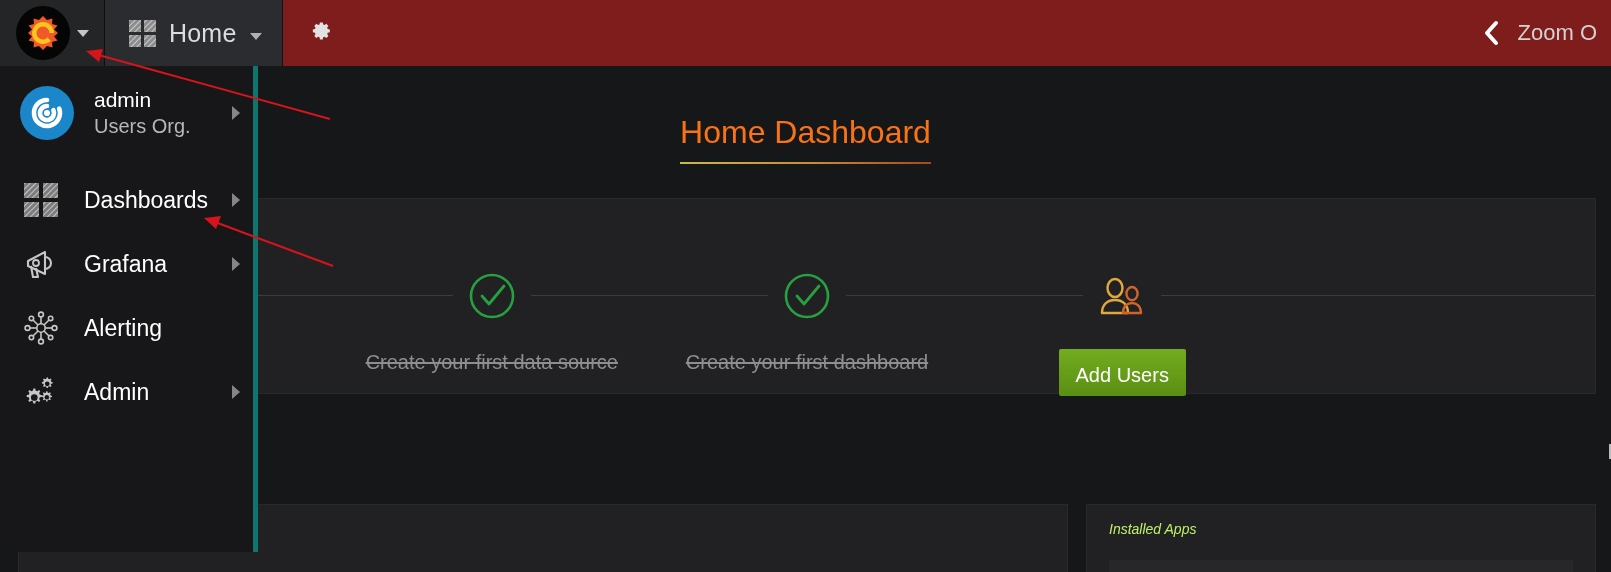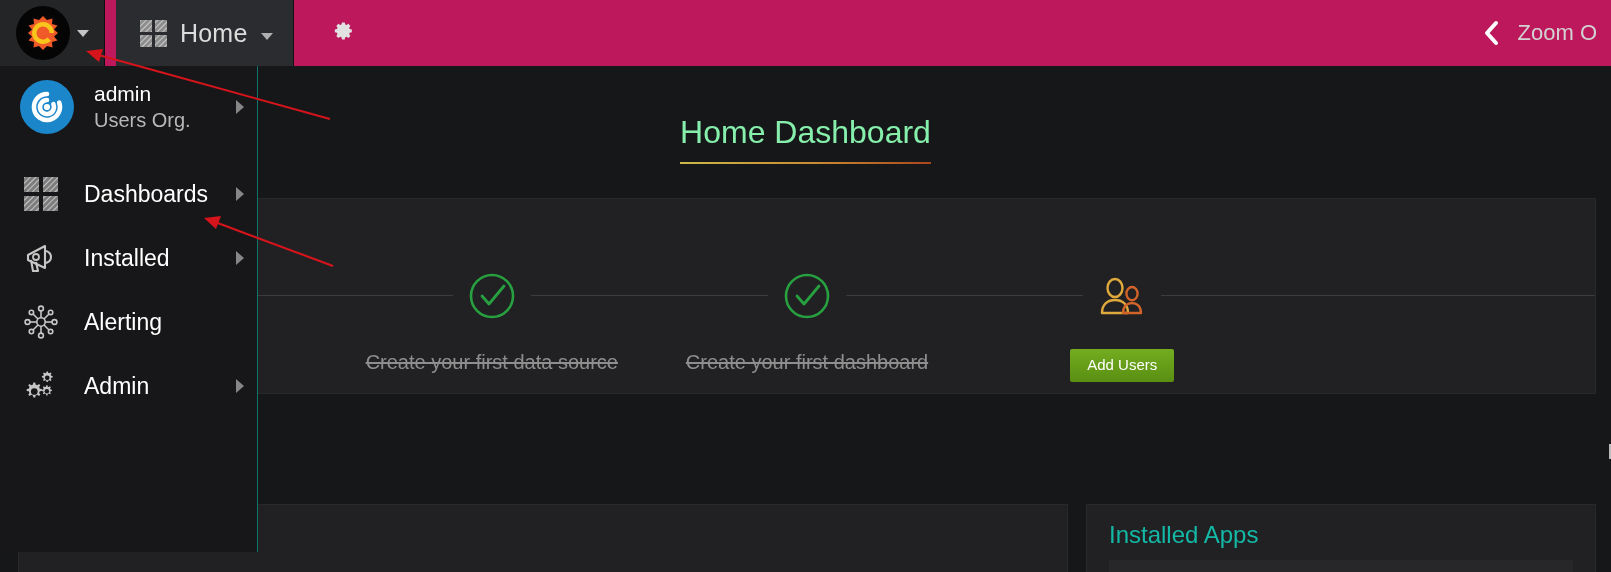--- a/index.html
+++ b/index.html
@@ -8,24 +8,23 @@
     background: #161719;
     font-family: "Liberation Sans", sans-serif;
     overflow: hidden;
   }
   #root { position: relative; width: 1611px; height: 572px; }
 
   
   .topnav {
     position: absolute; top: 0; left: 0;
     width: 1611px; height: 66px;
-    background: #be185d;
+    background: #7f1d1d;
     display: flex; align-items: stretch;
     z-index: 5;
-    gap: 11px;
   }
   .nav-logo-cell {
     width: 105px; height: 66px;
     background: #242527;
     display: flex; align-items: center; justify-content: center;
     gap: 7px;
     border-right: 1px solid #0d0e0f;
     cursor: pointer;
   }
   .grafana-logo {
@@ -75,23 +74,23 @@
   .nav-right-label {
     color: #d2d2d2; font-size: 22px; white-space: nowrap;
     padding-right: 14px;
   }
 
   
   .sidemenu {
     position: absolute; top: 66px; left: 0;
     width: 258px; height: 486px;
     background: #171719;
-    border-right: 1px solid #0f766e;
+    border-right: 5px solid #0f766e;
     z-index: 8;
-    padding-top: 0;
+    padding-top: 6px;
   }
   .menu-user {
     display: flex; align-items: center;
     height: 82px; padding-left: 20px; padding-right: 12px;
     cursor: pointer; position: relative;
   }
   .user-avatar {
     width: 54px; height: 54px; border-radius: 50%;
     background: #1b86c9; flex: none;
     display: flex; align-items: center; justify-content: center;
@@ -128,21 +127,21 @@
     width: 1611px; height: 506px;
     background: #161719;
     z-index: 1;
   }
   .dash-title-wrap {
     position: absolute; top: 48px; left: 0; width: 1611px;
     text-align: center;
   }
   .dash-title {
     display: inline-block;
-    color: #86efac; font-size: 32px; font-weight: 400;
+    color: #f97316; font-size: 32px; font-weight: 400;
     padding-bottom: 11px;
     border-bottom: 2px solid transparent;
     border-image: linear-gradient(90deg,#ccb84a 0%, #c98a32 55%, #a8461d 100%) 1;
   }
 
   
   .gs-panel {
     position: absolute; top: 132px; left: 18px;
     width: 1578px; height: 196px;
     background: #212124;
@@ -173,39 +172,39 @@
   }
   .gs-step-label {
     margin-top: 16px; font-size: 20px; white-space: nowrap;
   }
   .gs-step-label.done {
     color: #8e8e8e; text-decoration: line-through;
   }
   .btn-add-users {
     margin-top: 14px;
     background: linear-gradient(180deg,#73ac20 0%,#5a8f12 100%);
-    color: #ffffff; font-size: 15px;
+    color: #ffffff; font-size: 20px;
     border: none; border-radius: 2px;
-    padding: 7px 17px 9px 17px;
+    padding: 15px 17px 9px 17px;
     cursor: pointer; font-family: "Liberation Sans", sans-serif;
     white-space: nowrap;
   }
 
   
   .low-panel {
     position: absolute; top: 438px;
     background: #212124;
     border: 1px solid #28292c;
     height: 134px;
   }
   .low-left { left: 18px; width: 1050px; }
   .low-right { left: 1086px; width: 510px; }
   .low-title {
     position: absolute; top: 16px; left: 22px;
-    color: #14b8a6; font-size: 24px; white-space: nowrap;
+    color: #bef264; font-size: 14px; white-space: nowrap; font-style: italic;
   }
   .low-row {
     position: absolute; top: 55px; left: 22px; right: 22px;
     height: 46px; background: #272729;
     display: flex; align-items: center;
     padding-left: 16px;
   }
   .low-row-text { color: #a9a9a9; font-size: 20px; white-space: nowrap; }
   .low-row-link {
     color: #e6e6e6; font-size: 20px; font-weight: bold;
@@ -401,21 +400,21 @@
 
     <div class="menu-item">
       <span class="menu-icon">
         <svg width="36" height="34" viewBox="0 0 36 34">
           <path d="M5 14 L22 5 L22 27 L5 19 Z" fill="none" stroke="#c6c6c6" stroke-width="2.1" stroke-linejoin="round"></path>
           <path d="M22 10 a6 6 0 0 1 0 12" fill="none" stroke="#c6c6c6" stroke-width="2.1"></path>
           <path d="M8 19 L10 30 L15 30 L13 21" fill="none" stroke="#c6c6c6" stroke-width="2.1" stroke-linejoin="round"></path>
           <circle cx="13" cy="16" r="3" fill="none" stroke="#c6c6c6" stroke-width="1.8"></circle>
         </svg>
       </span>
-      <span class="menu-label">Installed</span>
+      <span class="menu-label">Grafana</span>
       <span class="menu-arrow"></span>
     </div>
 
 
     <div class="menu-item">
       <span class="menu-icon">
         <svg width="36" height="36" viewBox="0 0 36 36">
           <g stroke="#c6c6c6" stroke-width="1.6" fill="none">
             <circle cx="18" cy="18" r="4.2"></circle>
             <circle cx="18" cy="4.5" r="2.4"></circle>

